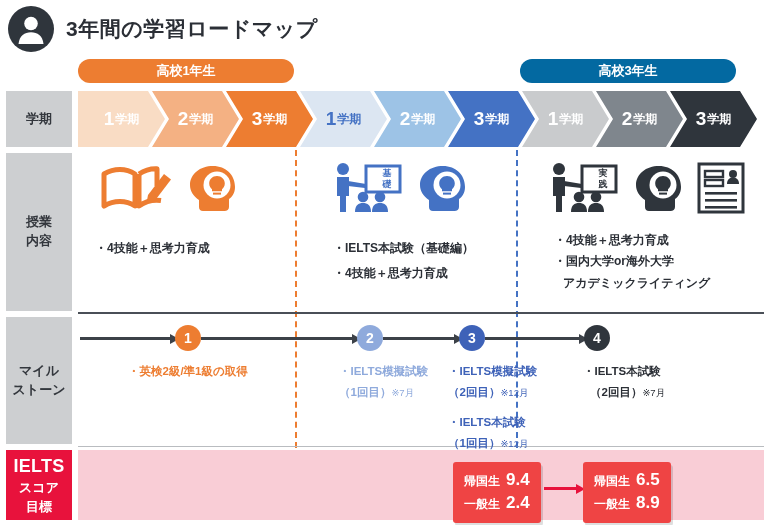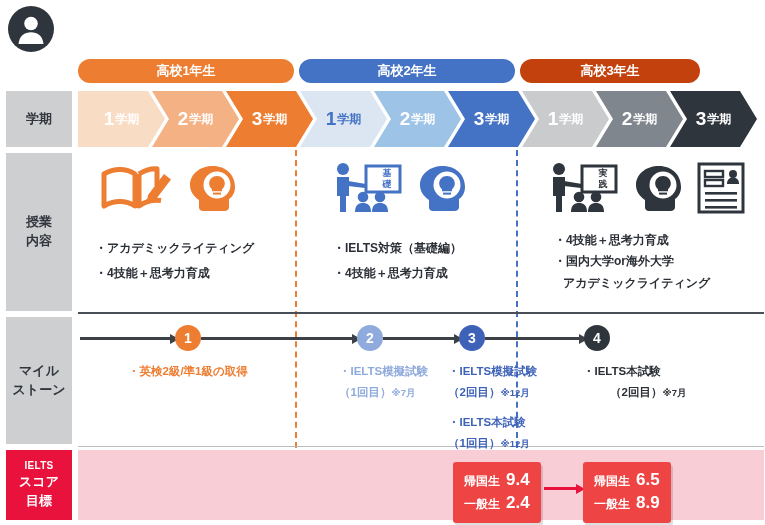--- a/index.html
+++ b/index.html
@@ -17,21 +17,21 @@
   .page-title { font-size: 21px; font-weight: bold; color: #2b2f36; letter-spacing: .5px; }
 
   
   .rowlabel {
     position: absolute; left: 6px; width: 66px;
     background: #cdcfd1; color: #33373d;
     display: flex; flex-direction: column; align-items: center; justify-content: center;
     font-size: 13px; font-weight: bold; line-height: 1.45; text-align: center;
   }
   .rowlabel.red { background: #e8123c; color: #fff; }
-  .rowlabel.red .big { font-size: 10px; letter-spacing: .3px; }
+  .rowlabel.red .big { font-size: 18px; letter-spacing: .3px; }
 
   
   .yearbar { position: absolute; height: 24px; border-radius: 12px;
     color: #fff; font-size: 13px; font-weight: bold;
     display: flex; align-items: center; justify-content: center; }
 
   
   .chev { position: absolute; top: 91px; height: 56px;
     display: flex; align-items: center; justify-content: center;
     clip-path: polygon(0 0, calc(100% - 17px) 0, 100% 50%, calc(100% - 17px) 100%, 0 100%, 17px 50%); }
@@ -54,22 +54,22 @@
   .bullets .indent { padding-left: 9px; }
 
   
   .msline { position: absolute; height: 3px; background: #3c4148; }
   .arrowhead { position: absolute; width: 0; height: 0;
     border-top: 5px solid transparent; border-bottom: 5px solid transparent; border-left: 9px solid #3c4148; }
   .mscircle { position: absolute; width: 26px; height: 26px; border-radius: 50%;
     color: #fff; font-size: 14px; font-weight: bold;
     display: flex; align-items: center; justify-content: center; }
   .mstext { position: absolute; font-size: 11.5px; font-weight: bold; line-height: 1.85; }
-  .mstext .sub { font-size: 9.5px; font-weight: bold; }
-  .mstext .indent { padding-left: 7px; margin-left: 20px; }
+  .mstext .sub { font-size: 9.5px; font-weight: normal; }
+  .mstext .indent { padding-left: 7px; }
 
   
   .scoreband { position: absolute; background: #f9cdd6; }
   .scorebox { position: absolute; background: #ef4444; color: #fff;
     border-radius: 3px; padding: 7px 11px 8px 11px;
     box-shadow: 2px 3px 0 rgba(0,0,0,.13); }
   .scorebox .line { display: flex; align-items: baseline; gap: 6px; line-height: 1.35; }
   .scorebox .lbl { font-size: 12px; font-weight: bold; }
   .scorebox .val { font-size: 17px; font-weight: bold; }
   .redarrow { position: absolute; height: 3px; background: #e8123c; }
@@ -82,20 +82,21 @@
 <div id="root">
 
   <div class="header">
     <span>
       <svg class="avatar-icon" viewBox="0 0 46 46">
         <circle cx="23" cy="23" r="23" fill="#2F353C"></circle>
         <circle cx="23" cy="17.5" r="6.8" fill="#ffffff"></circle>
         <path d="M10.5 38 C11.5 29.5 16.5 26.2 23 26.2 C29.5 26.2 34.5 29.5 35.5 38 Z" fill="#ffffff"></path>
       </svg>
     </span>
+    <div class="page-title">3年間の学習ロードマップ</div>
   </div>
 
   <div class="rowlabel" style="top:91px;height:56px;">
     <div>学期</div>
   </div>
 
   <div class="rowlabel" style="top:153px;height:158px;">
     <div>授業</div>
     <div>内容</div>
   </div>
@@ -107,24 +108,21 @@
 
   <div class="rowlabel red" style="top:450px;height:70px;">
     <div class="big">IELTS</div>
     <div>スコア</div>
     <div>目標</div>
   </div>
 
   <div class="yearbar" style="left:78px;top:59px;width:216px;background:#ED7D31;">
     <span>高校1年生</span>
   </div>
-  <div class="yearbar" style="left:299px;top:59px;width:216px;background:#4472C4;">
-    <span>高校2年生</span>
-  </div>
-  <div class="yearbar" style="left:520px;top:59px;width:180px;background:#c2410c;">
+  <div class="yearbar" style="left:520px;top:59px;width:216px;background:#0369a1;">
     <span>高校3年生</span>
   </div>
 
   <div class="chev first" style="left:78px;width:87px;background:#F9DCC4;color:#ffffff;">
     <span class="num">1</span>
     <span class="unit">学期</span>
   </div>
   <div class="chev" style="left:152px;width:87px;background:#F4B183;color:#ffffff;">
     <span class="num">2</span>
     <span class="unit">学期</span>
@@ -178,21 +176,20 @@
     <span>
       <svg width="52" height="52" viewBox="0 0 52 52">
         <path d="M27 4 C40 4 49 13 49 25 C49 31 46 35 43 37 L43 45 C43 47.5 41 49 38.5 49 L17 49 C14.5 49 13 47.5 13 45 L13 38 C7 34 4 29 4 23 C4 12 14 4 27 4 Z" fill="#ED7D31"></path>
         <circle cx="31" cy="23" r="13.5" fill="#ffffff"></circle>
         <path d="M31 14 C35.5 14 38.8 17.3 38.8 21.5 C38.8 24.3 37.3 26 36 27.2 L36 29.3 L26 29.3 L26 27.2 C24.7 26 23.2 24.3 23.2 21.5 C23.2 17.3 26.5 14 31 14 Z" fill="#ED7D31"></path>
         <rect x="27" y="30.6" width="8" height="2" fill="#ED7D31"></rect>
       </svg>
     </span>
   </div>
   <div class="bullets" style="left:95px;top:236px;">
-    <div>・アカデミックライティング</div>
     <div>・4技能＋思考力育成</div>
   </div>
 
   <div class="iconrow" style="left:330px;top:162px;">
     <span>
       <svg width="74" height="52" viewBox="0 0 74 52">
         <circle cx="13" cy="7" r="6" fill="#4472C4"></circle>
         <path d="M7 15 L19 15 L19 34 L16 34 L16 50 L10 50 L10 34 L7 34 Z" fill="#4472C4"></path>
         <path d="M18 19 L36 22 L35 26 L18 24 Z" fill="#4472C4"></path>
         <rect x="36" y="4" width="34" height="26" fill="none" stroke="#4472C4" stroke-width="3"></rect>
@@ -207,21 +204,21 @@
     <span>
       <svg width="52" height="52" viewBox="0 0 52 52">
         <path d="M27 4 C40 4 49 13 49 25 C49 31 46 35 43 37 L43 45 C43 47.5 41 49 38.5 49 L17 49 C14.5 49 13 47.5 13 45 L13 38 C7 34 4 29 4 23 C4 12 14 4 27 4 Z" fill="#4472C4"></path>
         <circle cx="31" cy="23" r="13.5" fill="#ffffff"></circle>
         <path d="M31 14 C35.5 14 38.8 17.3 38.8 21.5 C38.8 24.3 37.3 26 36 27.2 L36 29.3 L26 29.3 L26 27.2 C24.7 26 23.2 24.3 23.2 21.5 C23.2 17.3 26.5 14 31 14 Z" fill="#4472C4"></path>
         <rect x="27" y="30.6" width="8" height="2" fill="#4472C4"></rect>
       </svg>
     </span>
   </div>
   <div class="bullets" style="left:333px;top:236px;">
-    <div>・IELTS対策（基礎編）</div>
+    <div>・IELTS本試験（基礎編）</div>
     <div>・4技能＋思考力育成</div>
   </div>
 
   <div class="iconrow" style="left:546px;top:162px;">
     <span>
       <svg width="74" height="52" viewBox="0 0 74 52">
         <circle cx="13" cy="7" r="6" fill="#2F353C"></circle>
         <path d="M7 15 L19 15 L19 34 L16 34 L16 50 L10 50 L10 34 L7 34 Z" fill="#2F353C"></path>
         <path d="M18 19 L36 22 L35 26 L18 24 Z" fill="#2F353C"></path>
         <rect x="36" y="4" width="34" height="26" fill="none" stroke="#2F353C" stroke-width="3"></rect>

